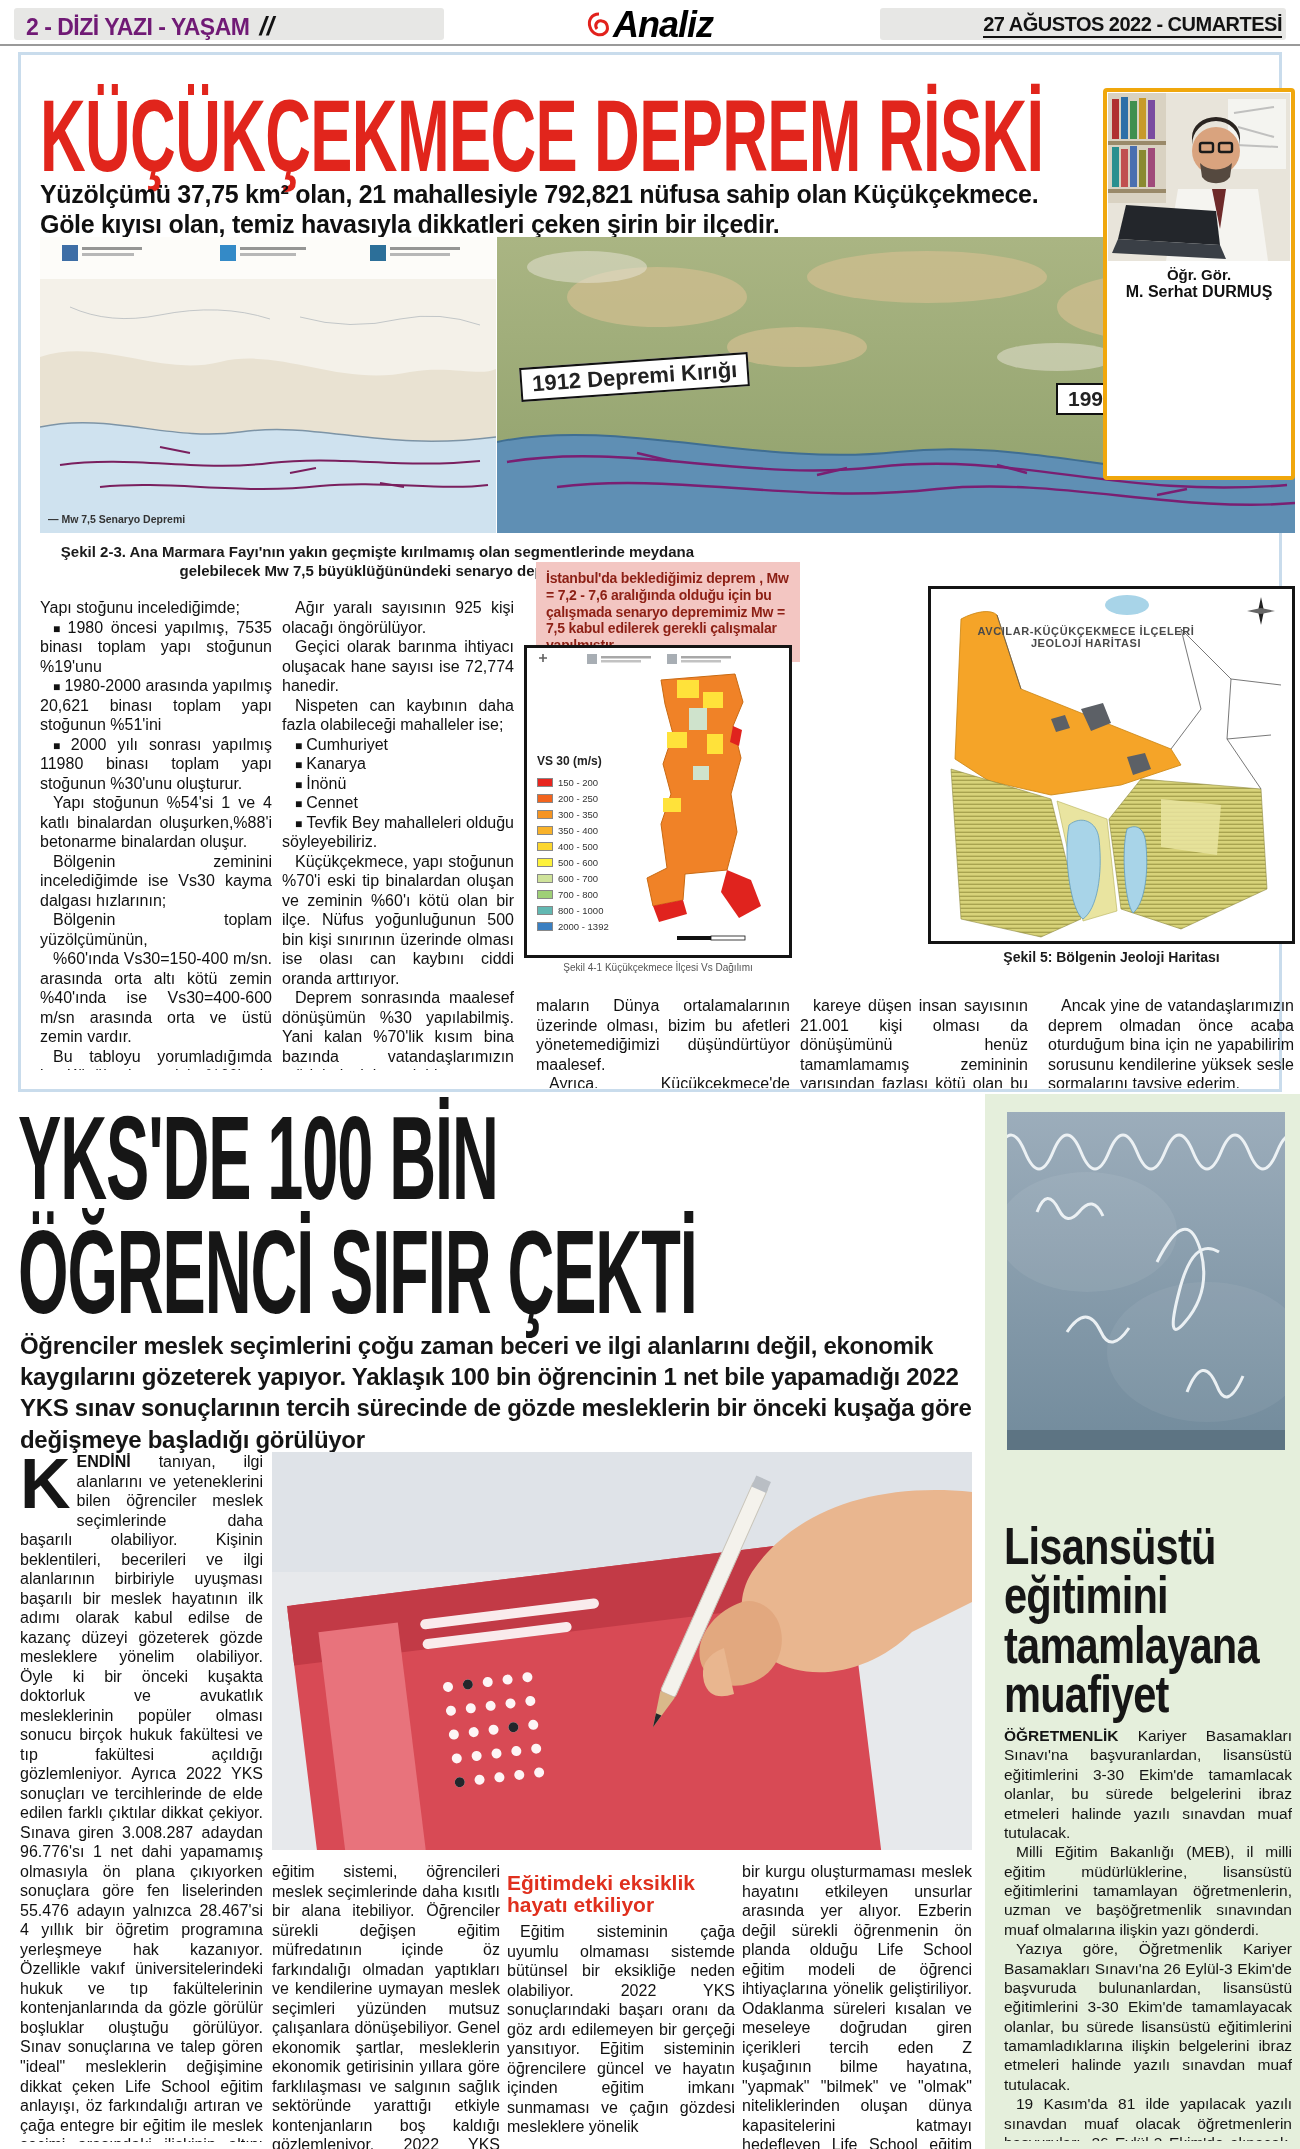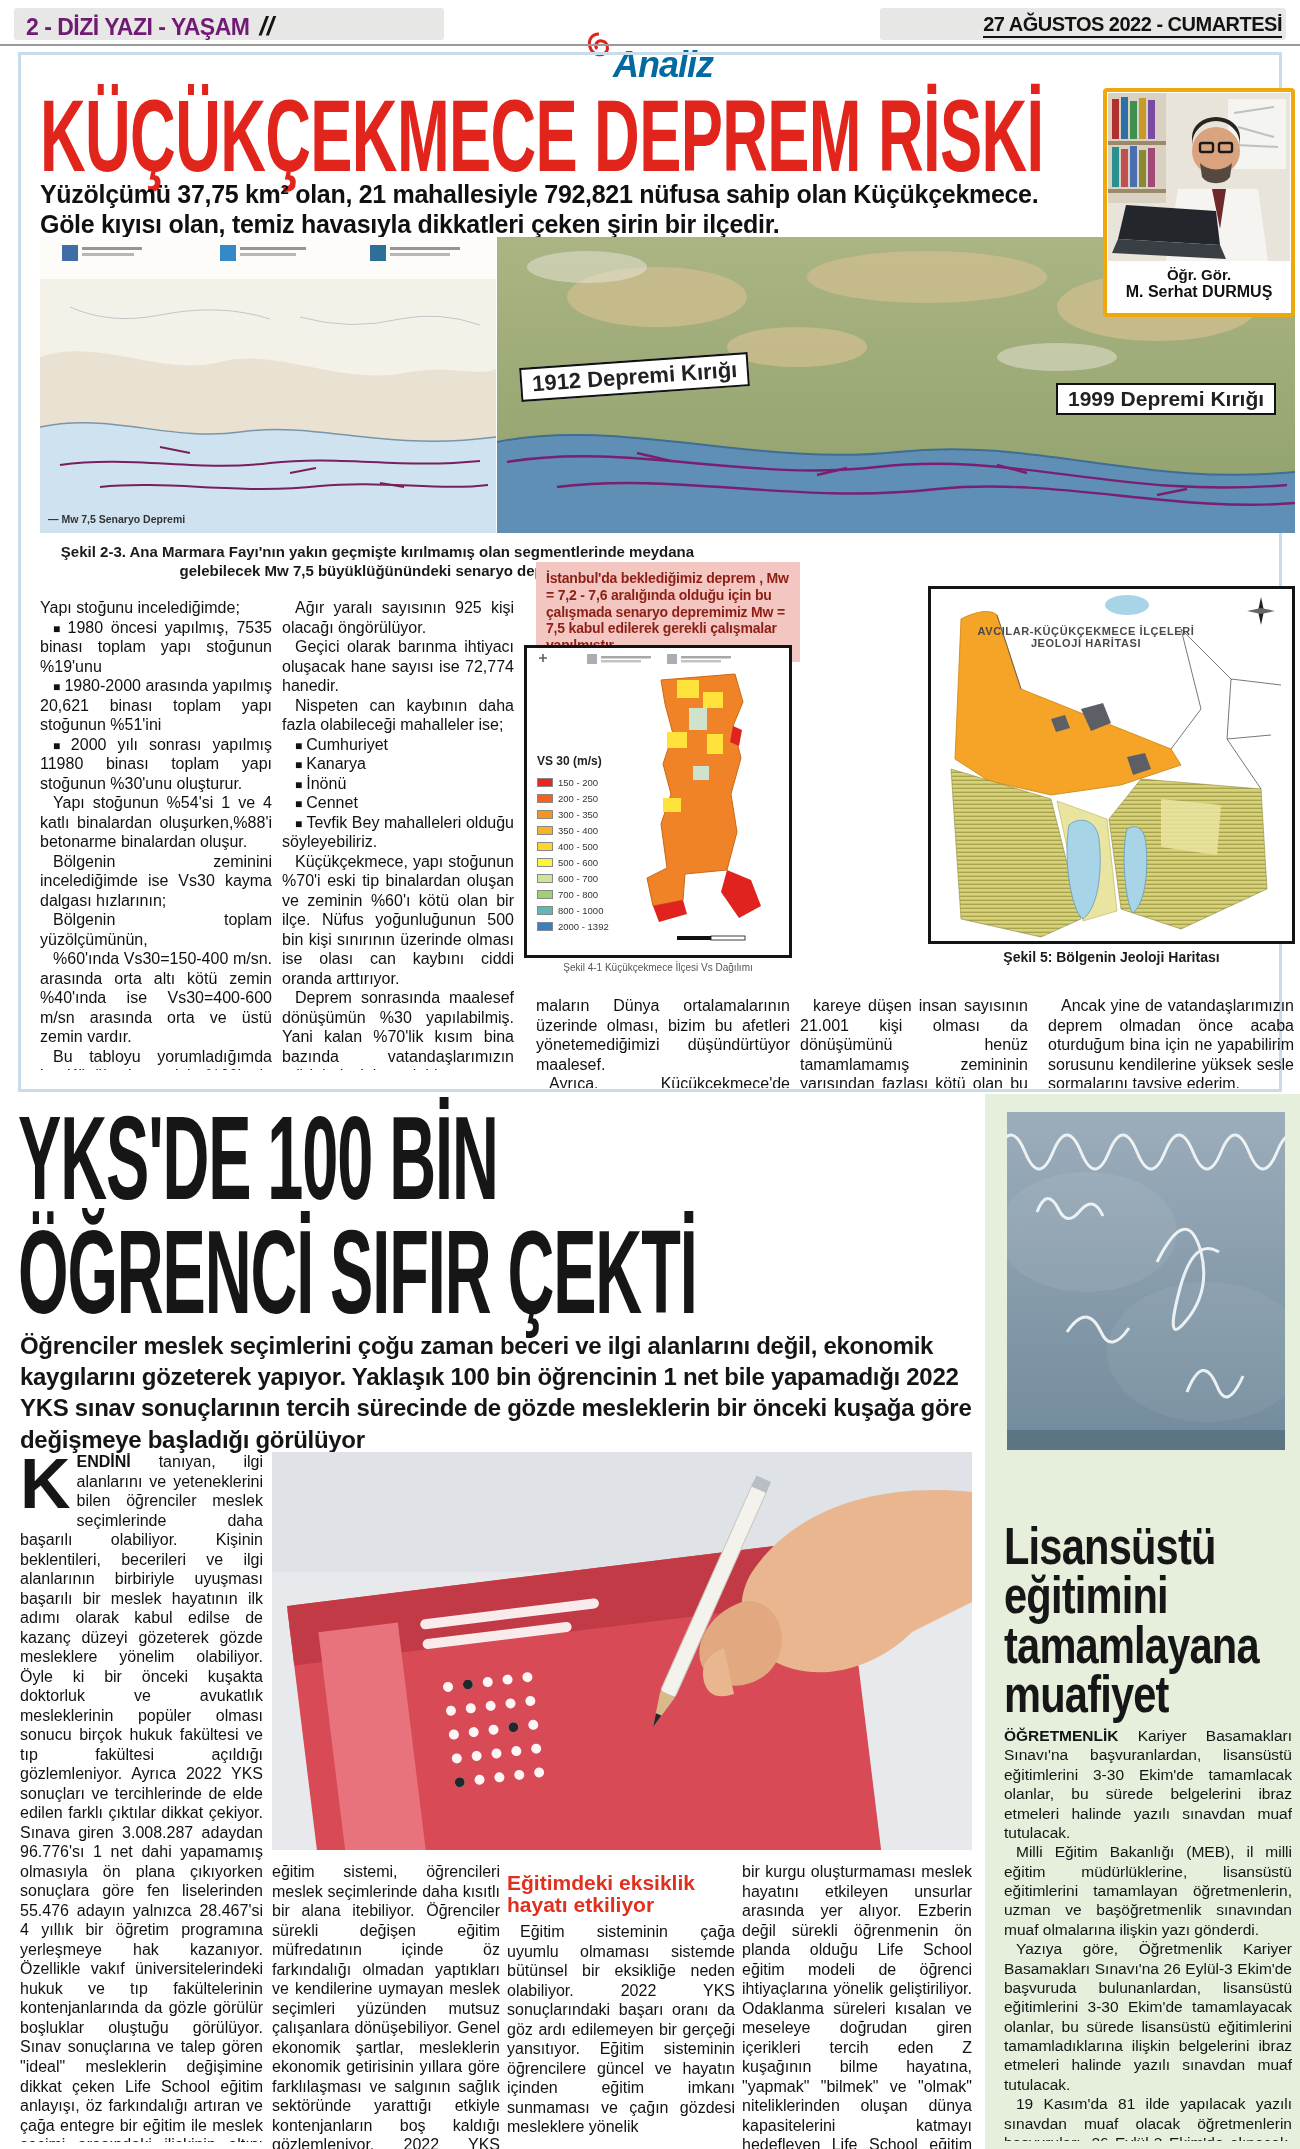--- a/index.html
+++ b/index.html
@@ -5,21 +5,21 @@
   * { margin:0; padding:0; box-sizing:border-box; }
   html,body { background:#ffffff; }
   body { font-family:"Liberation Sans", sans-serif; color:#111; }
   #page { position:relative; width:1300px; height:2149px; background:#fff; overflow:hidden; }
   .abs { position:absolute; }
 
   
   .hdr-bar { background:#e7e7e5; border-radius:3px; }
   .hdr-section { font-size:23px; font-weight:bold; letter-spacing:-0.5px; color:#701a75; }
   .hdr-slashes { font-size:26px; font-weight:bold; font-style:italic; color:#121212; margin-left:10px; }
-  .logo-text { color:#0369a1; font-weight:bold; font-style:italic; font-size:36px; letter-spacing:-1px;margin-top:40px; }
+  .logo-text { color:#000000; font-weight:bold; font-style:italic; font-size:36px; letter-spacing:-1px; }
   .hdr-date { font-size:20px; font-weight:bold; color:#121212; border-bottom:2px solid #121212; letter-spacing:-0.5px; }
   .hdr-rule { background:#9a9a9a; }
 
   
   .a1-frame { border:3px solid #c9dcec; }
   .hl-red { color:#e1251c; font-weight:bold; font-size:102px; letter-spacing:-1px; white-space:nowrap;
             transform:scale(0.62,1); transform-origin:0 0; }
   .a1-sub { font-size:25px; font-weight:bold; line-height:1.18; color:#101010; letter-spacing:-0.3px; }
 
   .author-box { border:4px solid #f0a70c; background:#fff; border-radius:4px; text-align:center; }
@@ -144,21 +144,21 @@
         <path d="M10,225 C130,205 250,245 380,230 C520,214 620,262 790,248"></path>
         <path d="M60,250 C180,235 300,268 440,252 C560,240 680,276 798,266"></path>
         <path d="M140,216 l34,8 M320,238 l30,-7 M500,228 l30,8 M660,258 l30,-6"></path>
       </g>
     </svg>
   </div>
 
   <div class="abs map-label" style="left:520px; top:360px; font-size:22px; transform:rotate(-4deg);">1912 Depremi Kırığı</div>
   <div class="abs map-label" style="left:1056px; top:383px; font-size:21px;">1999 Depremi Kırığı</div>
 
-  <div class="abs author-box" style="left:1103px; top:88px; width:192px; height:229px;">
+  <div class="abs author-box" style="left:1103px; top:88px; width:192px; height:392px;">
     <svg width="182" height="168" viewBox="0 0 182 168" style="display:block; margin:1px auto 0 auto;">
       <rect width="182" height="168" fill="#e8e4da"></rect>
       <rect x="0" y="0" width="58" height="110" fill="#d9d2c2"></rect>
       <g>
         <rect x="4" y="6" width="7" height="40" fill="#b03030"></rect>
           <rect x="13" y="4" width="7" height="42" fill="#2e6fa8"></rect>
         <rect x="22" y="8" width="7" height="38" fill="#3f8f4f"></rect>
           <rect x="31" y="5" width="7" height="41" fill="#c79a2a"></rect>
         <rect x="40" y="7" width="7" height="39" fill="#7a4ba0"></rect>
         <rect x="4" y="54" width="7" height="40" fill="#2a8f8f"></rect>

